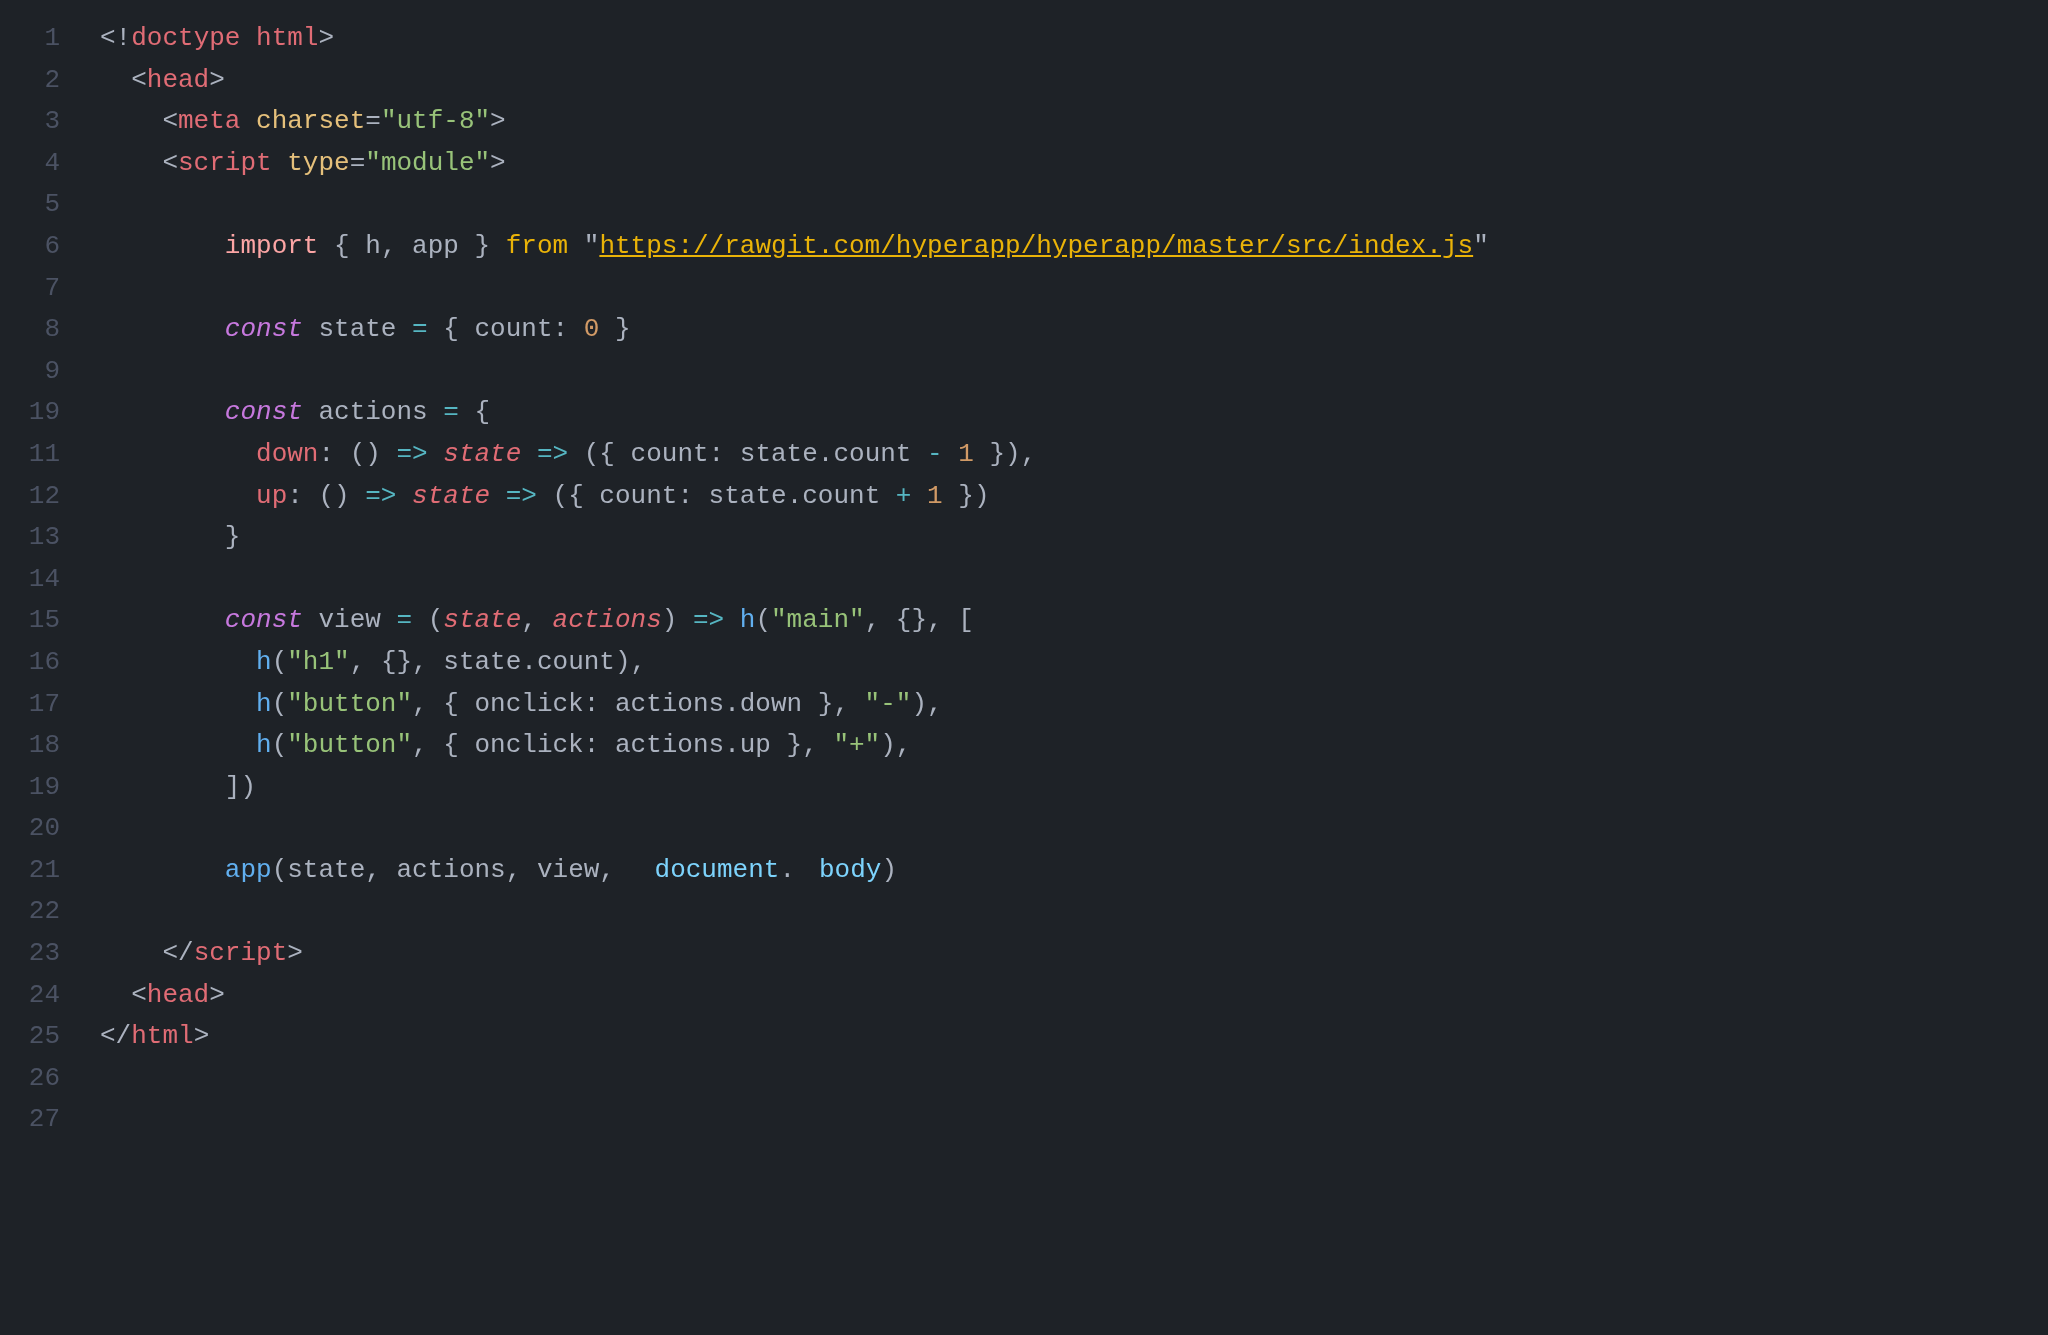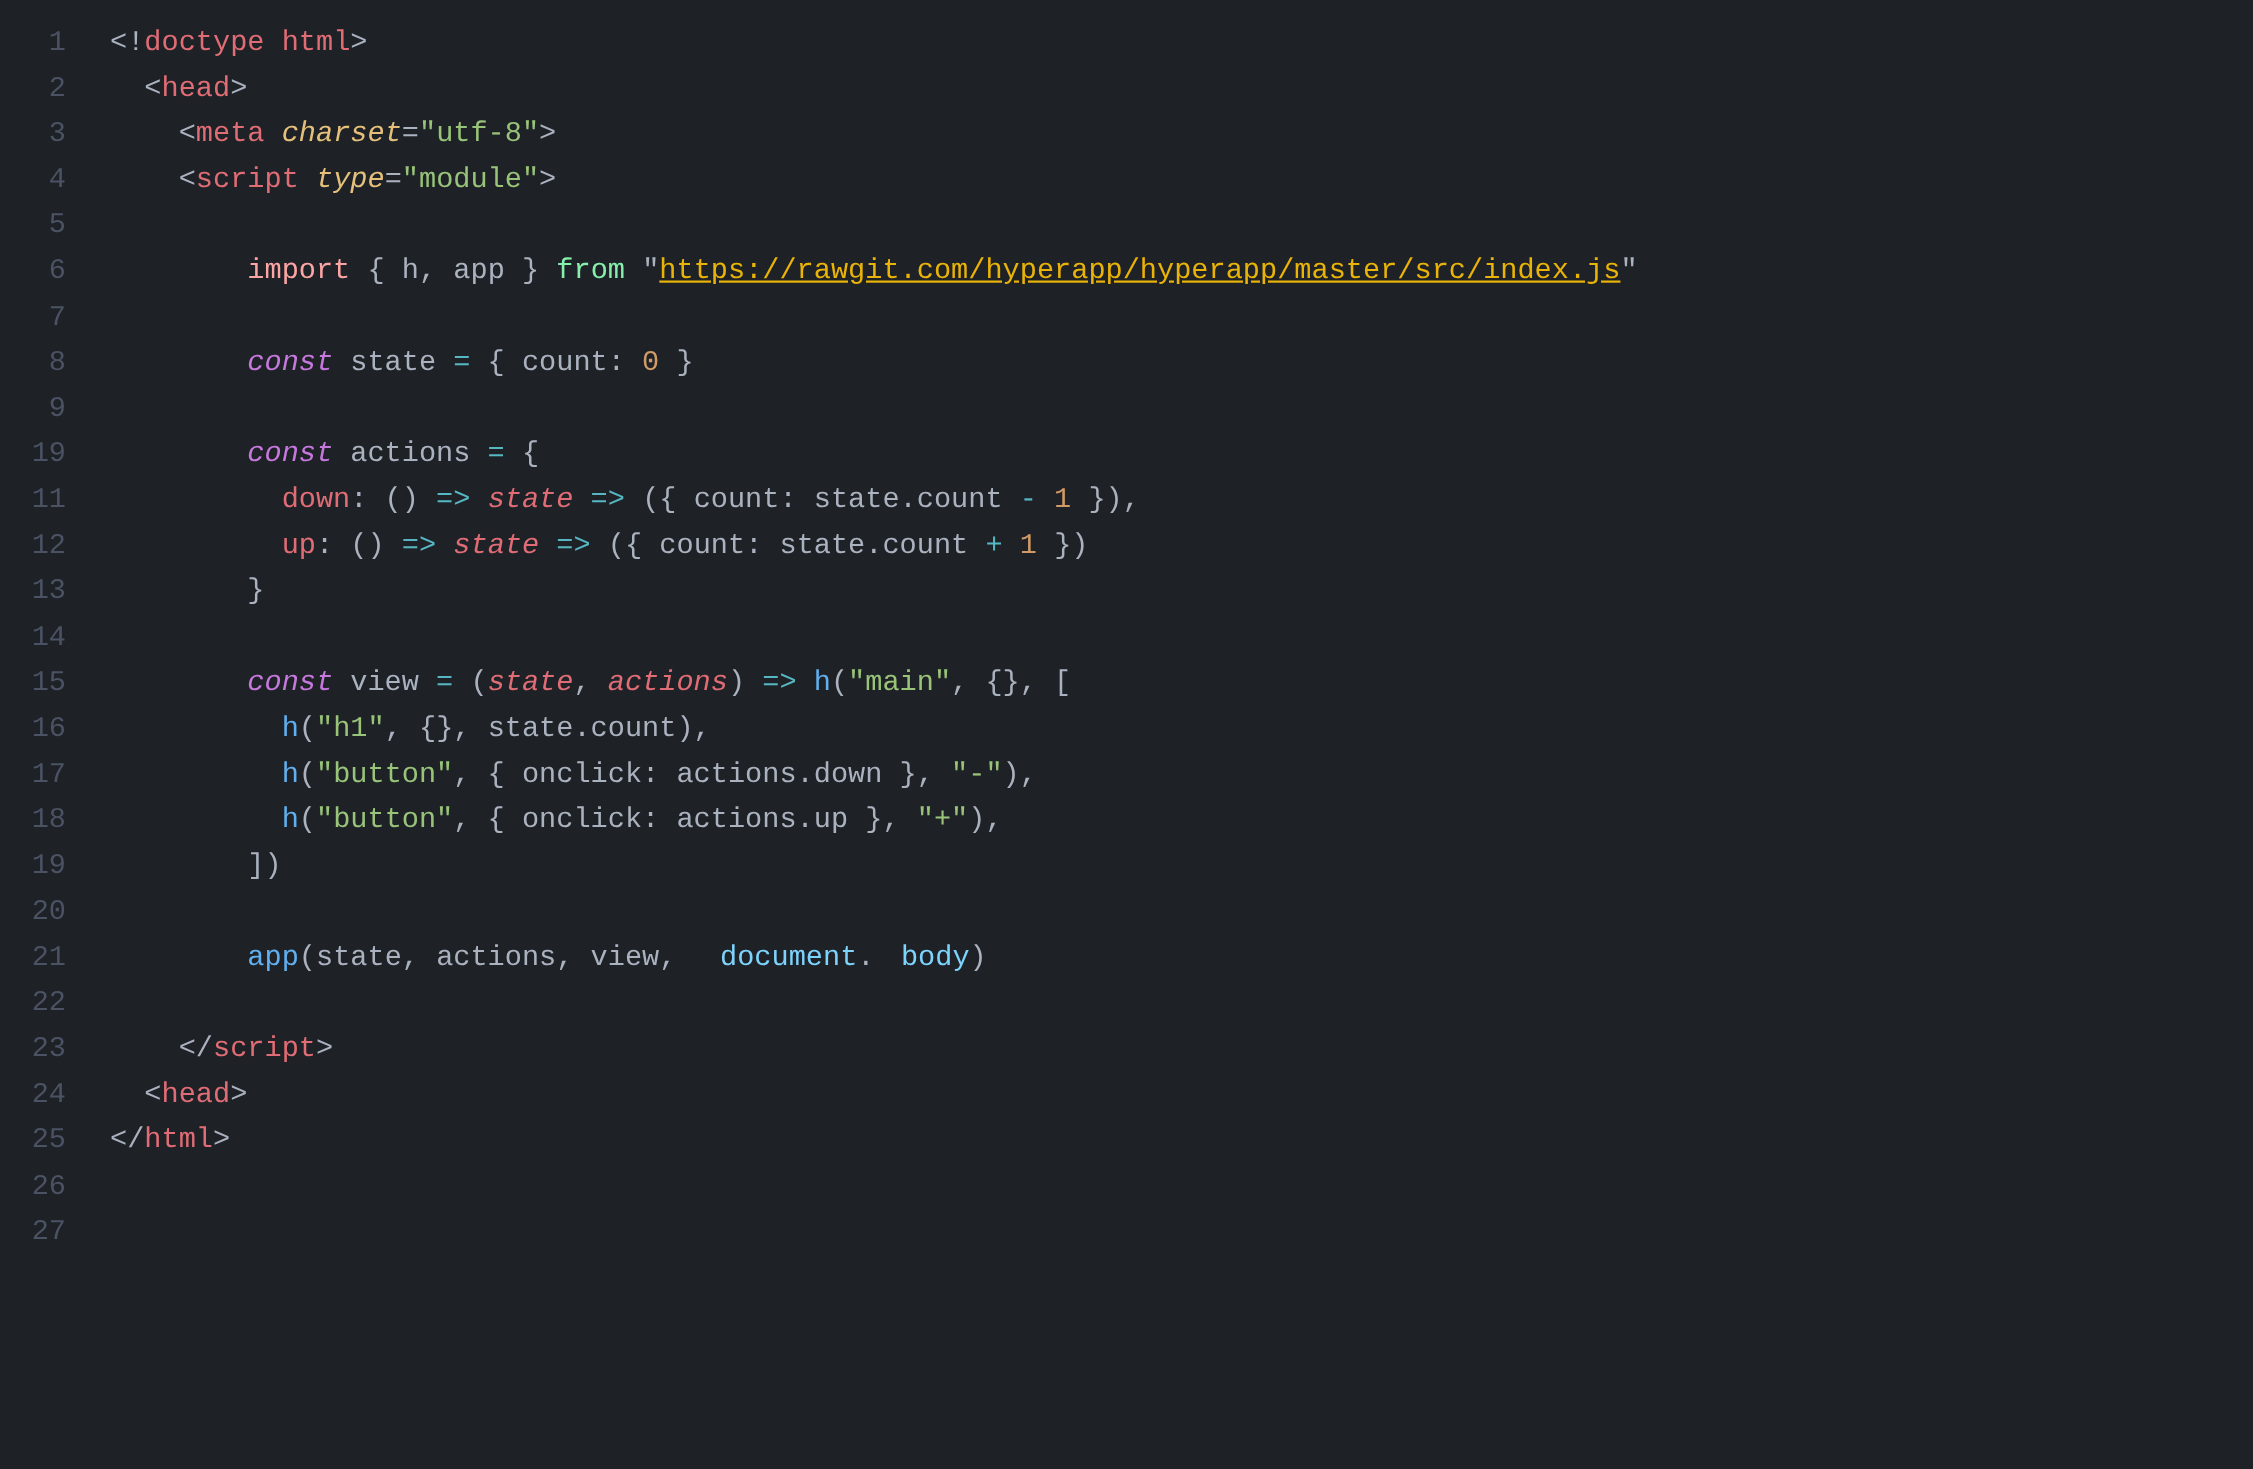--- a/index.html
+++ b/index.html
@@ -54,30 +54,30 @@
 
     .code-line {
       height: 1.6em;
       white-space: pre;
       font-size: 26px;
       line-height: 1.6;
     }
 
     
     .tag { color: #e06c75; }
-    .attr-name { color: #e5c07b; font-style: italic; }
+    .attr-name { color: #e5c07b; }
     .attr-value { color: #98c379; }
     .keyword { color: #c678dd; font-style: italic; text-align: center; }
     .string { color: #98c379; }
     .string-url { color: #eab308; text-decoration: underline; }
     .number { color: #d19a66; }
     .operator { color: #56b6c2; }
     .function-name { color: #61afef; }
     .punctuation { color: #abb2bf; }
-    .from-keyword { color: #86efac; }
+    .from-keyword { color: #eab308; }
     .import-keyword { color: #fca5a5; }
     .plain { color: #abb2bf; }
     .property { color: #e06c75; }
     .method { color: #7dd3fc; margin-left: 24px; }
     .italic-var { color: #e06c75; font-style: italic; }
   </style>
 </head>
 <body>
 
 <div class="code-editor">

